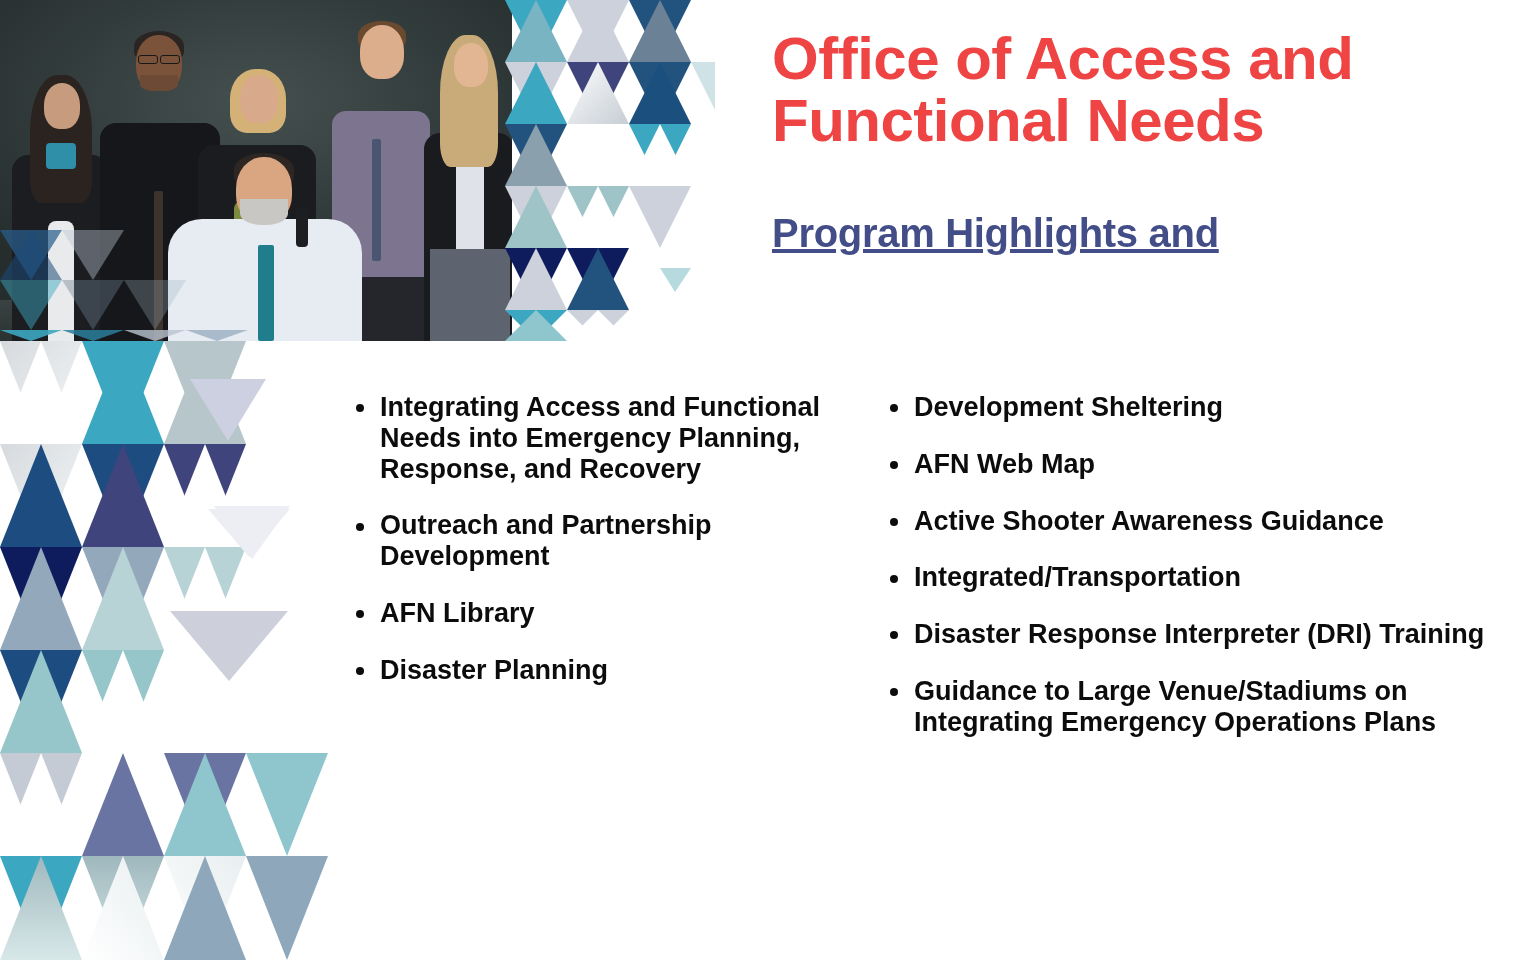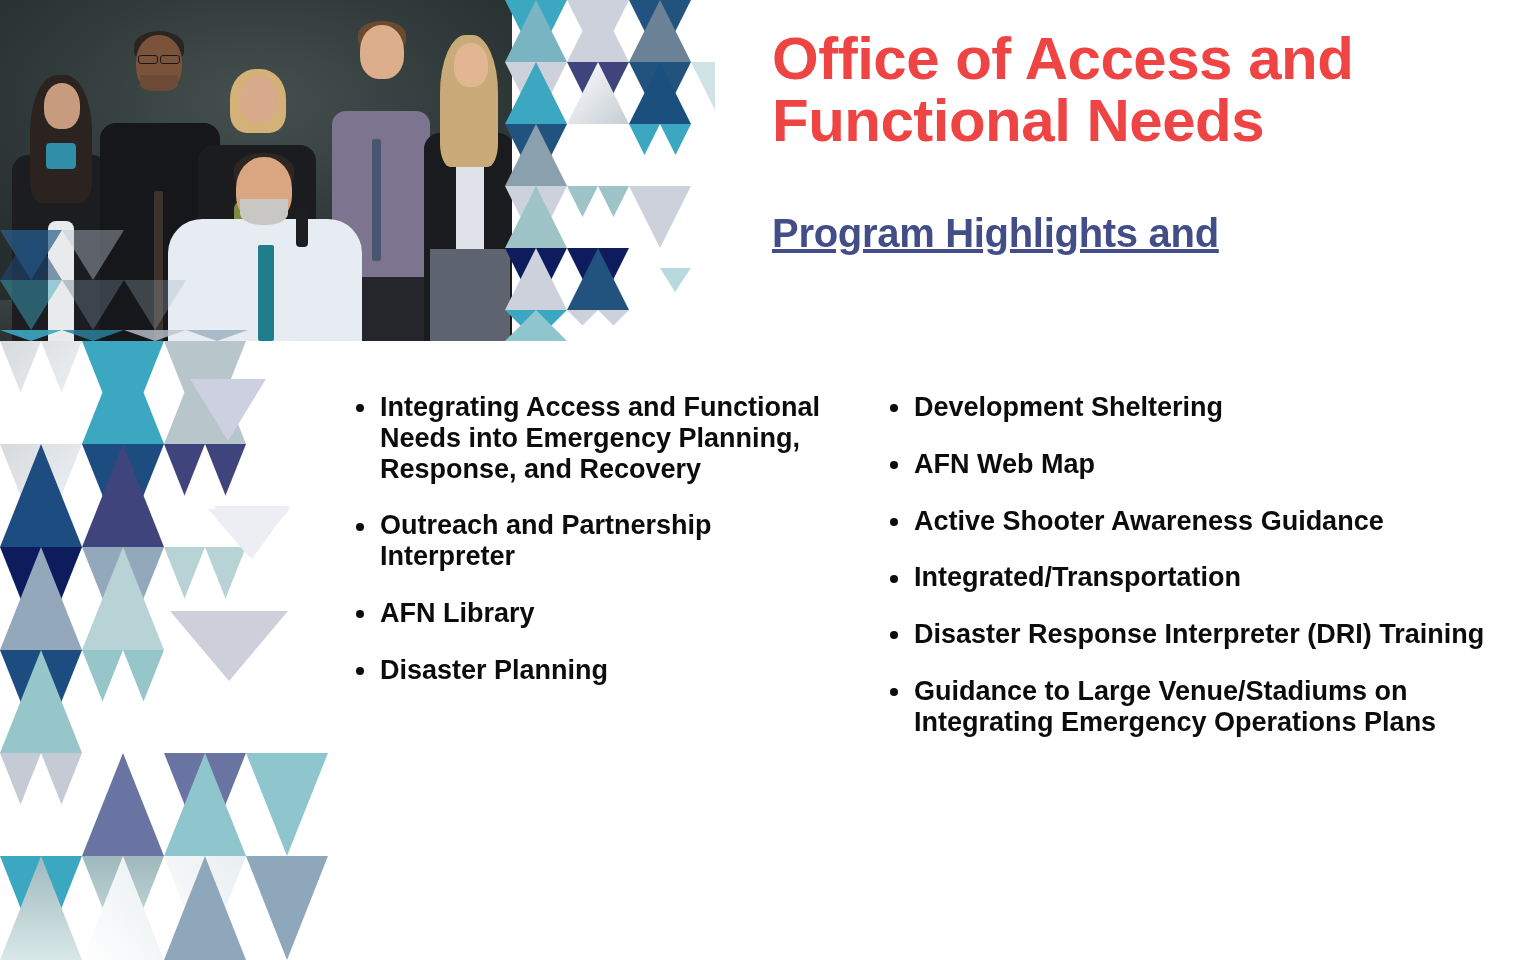--- a/index.html
+++ b/index.html
@@ -257,21 +257,21 @@
     <div>Functional Needs</div>
   </div>
 
   <div class="subtitle">
     <div>Program Highlights and</div>
   </div>
 
   <div class="col col-left">
     <ul class="bullets">
       <li>Integrating Access and Functional Needs into Emergency Planning, Response, and Recovery</li>
-      <li>Outreach and Partnership Interpreter</li>
+      <li>Outreach and Partnership Development</li>
       <li>AFN Library</li>
       <li>Disaster Planning</li>
     </ul>
   </div>
 
   <div class="col col-right">
     <ul class="bullets">
       <li>Development Sheltering</li>
       <li>AFN Web Map</li>
       <li>Active Shooter Awareness Guidance</li>

